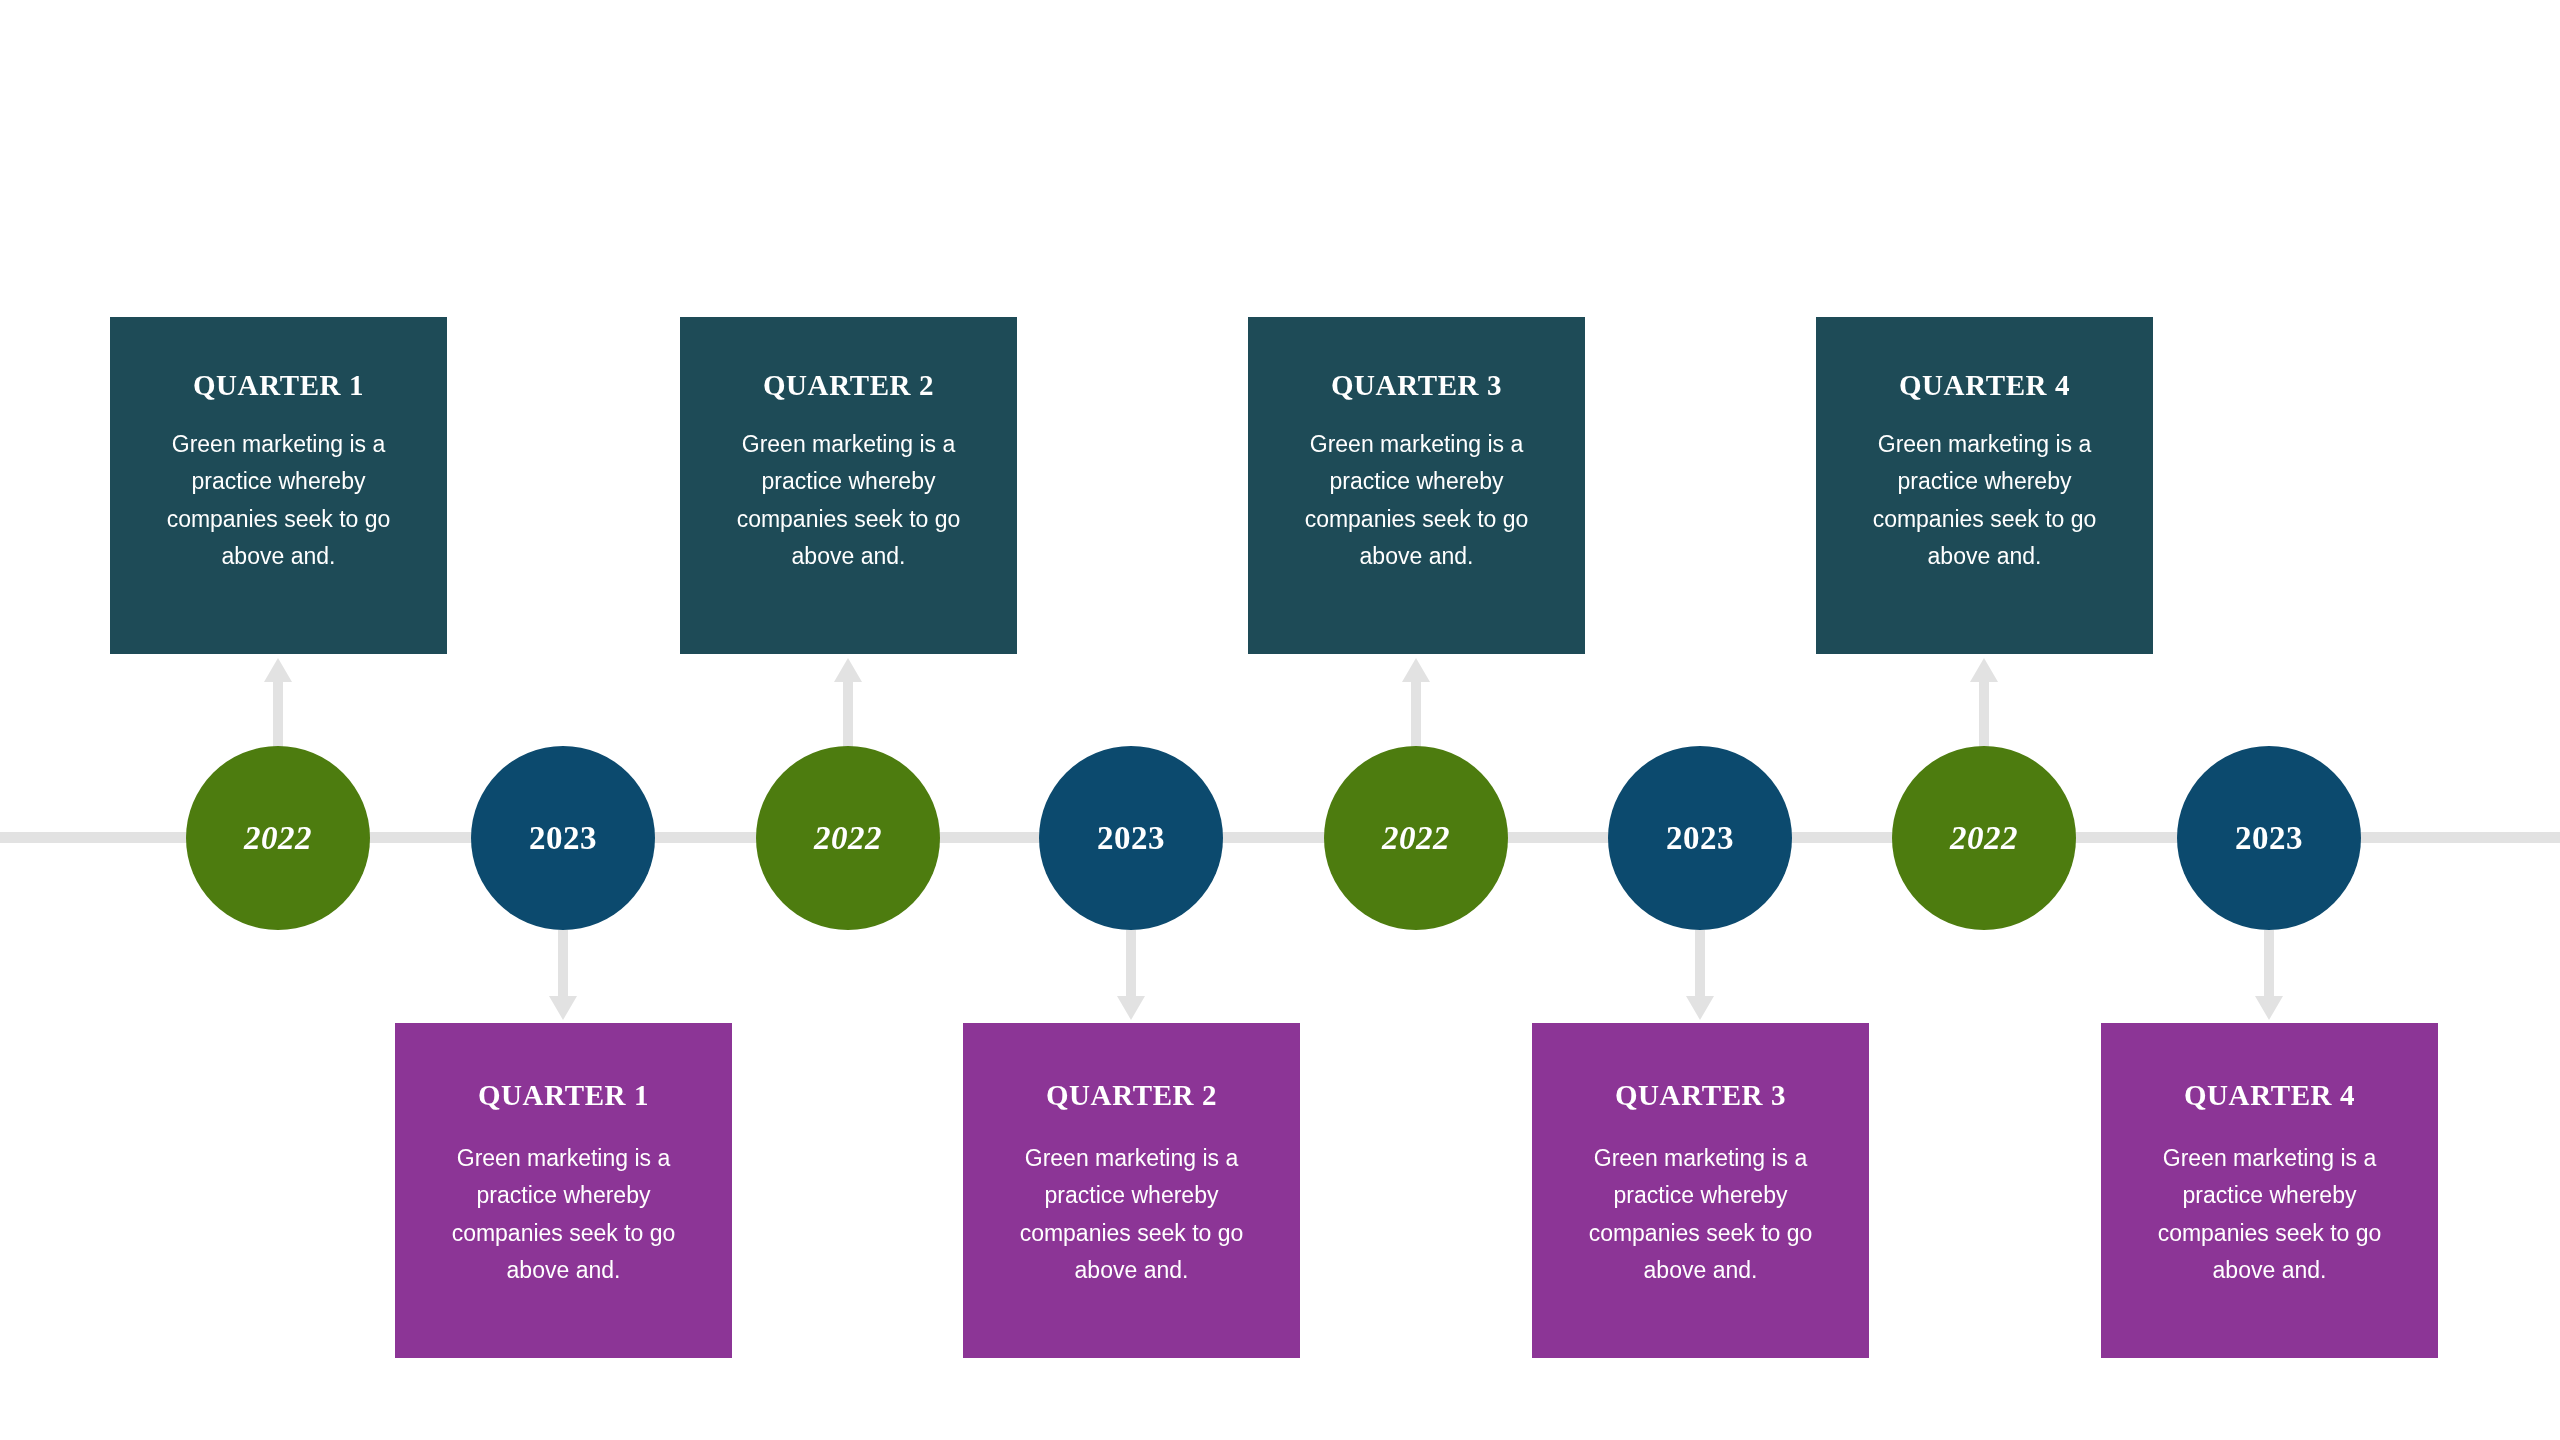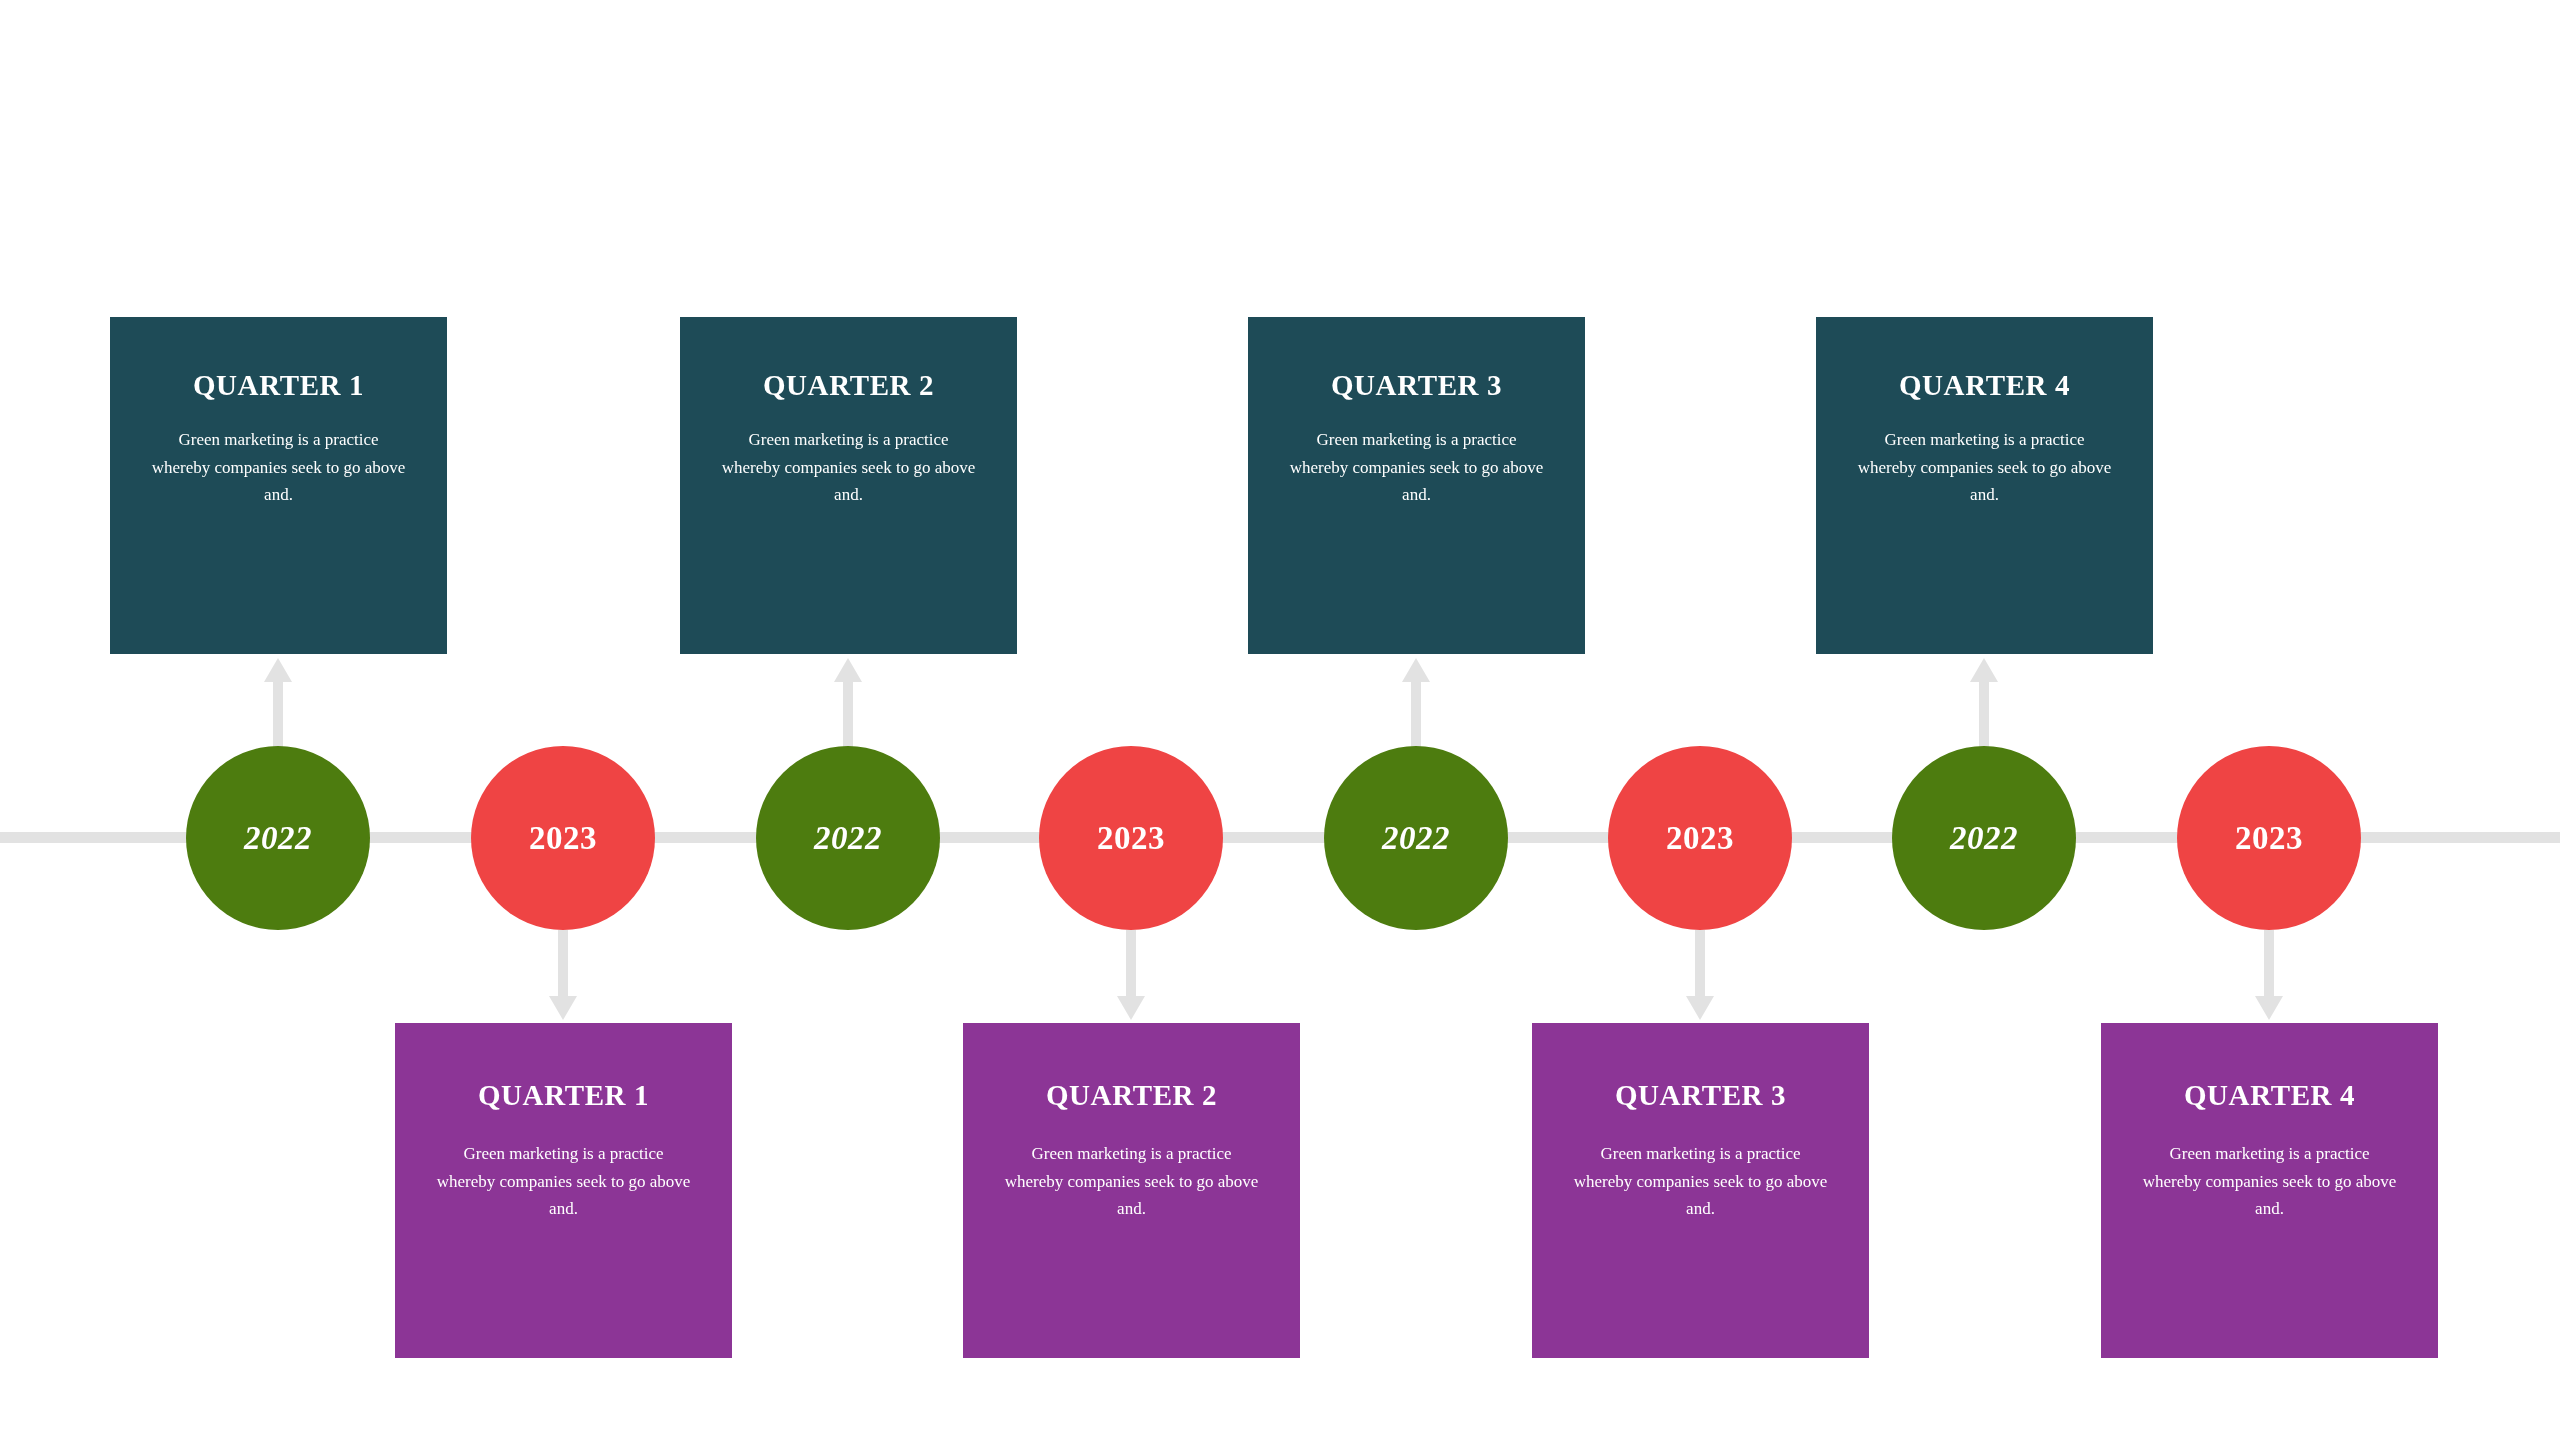--- a/index.html
+++ b/index.html
@@ -77,22 +77,22 @@
   .card-title {
     font-family: "Liberation Serif", serif;
     font-size: 29px;
     font-weight: bold;
     letter-spacing: 0.6px;
     margin: 0;
   }
   .card-top .card-title { margin-top: 26px; }
   .card-bottom .card-title { margin-top: 30px; }
   .card-body {
-    font-family: Liberation Serif, serif;
-    font-size: 17px;
+    font-family: Liberation Sans, sans-serif;
+    font-size: 23px;
     line-height: 1.62;
     margin: 8px;
     padding: 0 6px;
   }
   .card-top .card-body { margin-top: 24px; }
   .card-bottom .card-body { margin-top: 28px; }
 
   
   .year-circle {
     position: absolute;
@@ -102,21 +102,21 @@
     display: flex;
     align-items: center;
     justify-content: center;
     font-family: "Liberation Serif", serif;
     font-size: 33px;
     font-weight: bold;
     color: #ffffff;
     letter-spacing: 0.5px;
   }
   .circle-teal   { background: #4d7c0f; font-style: italic; }
-  .circle-purple { background: #ef4444; }
+  .circle-purple { background: #0c4a6e; }
 
   
   .connector {
     position: absolute;
     width: 28px;
   }
   .connector .shaft {
     position: absolute;
     left: 9px;
     width: 10px;

